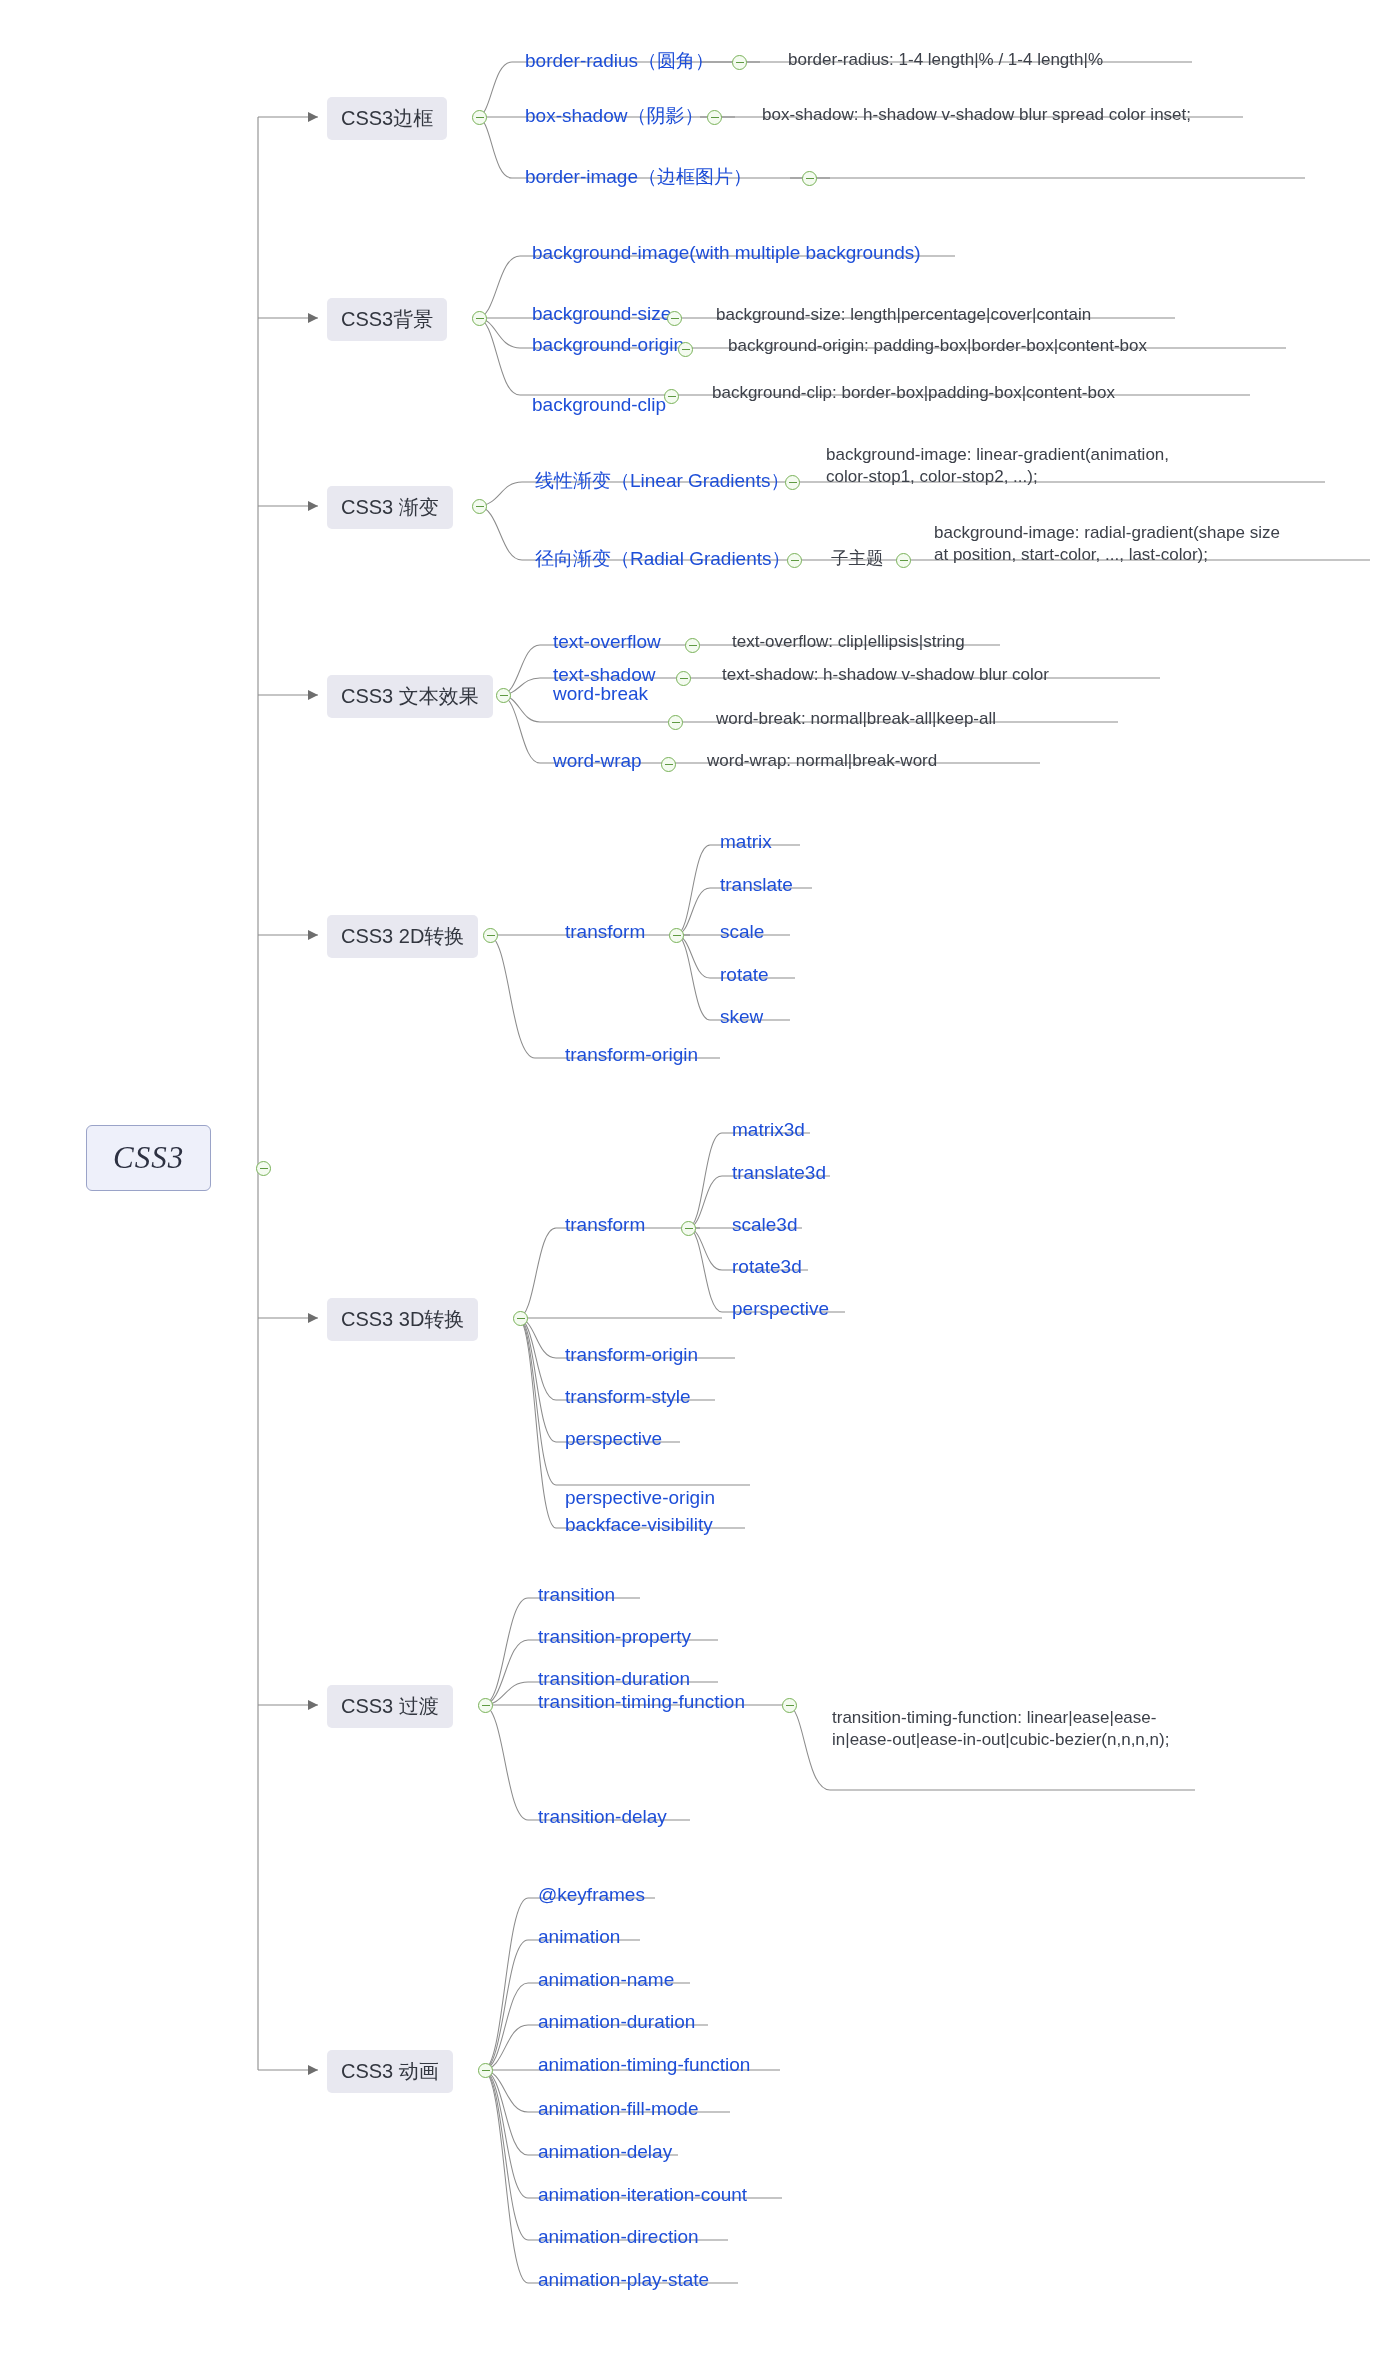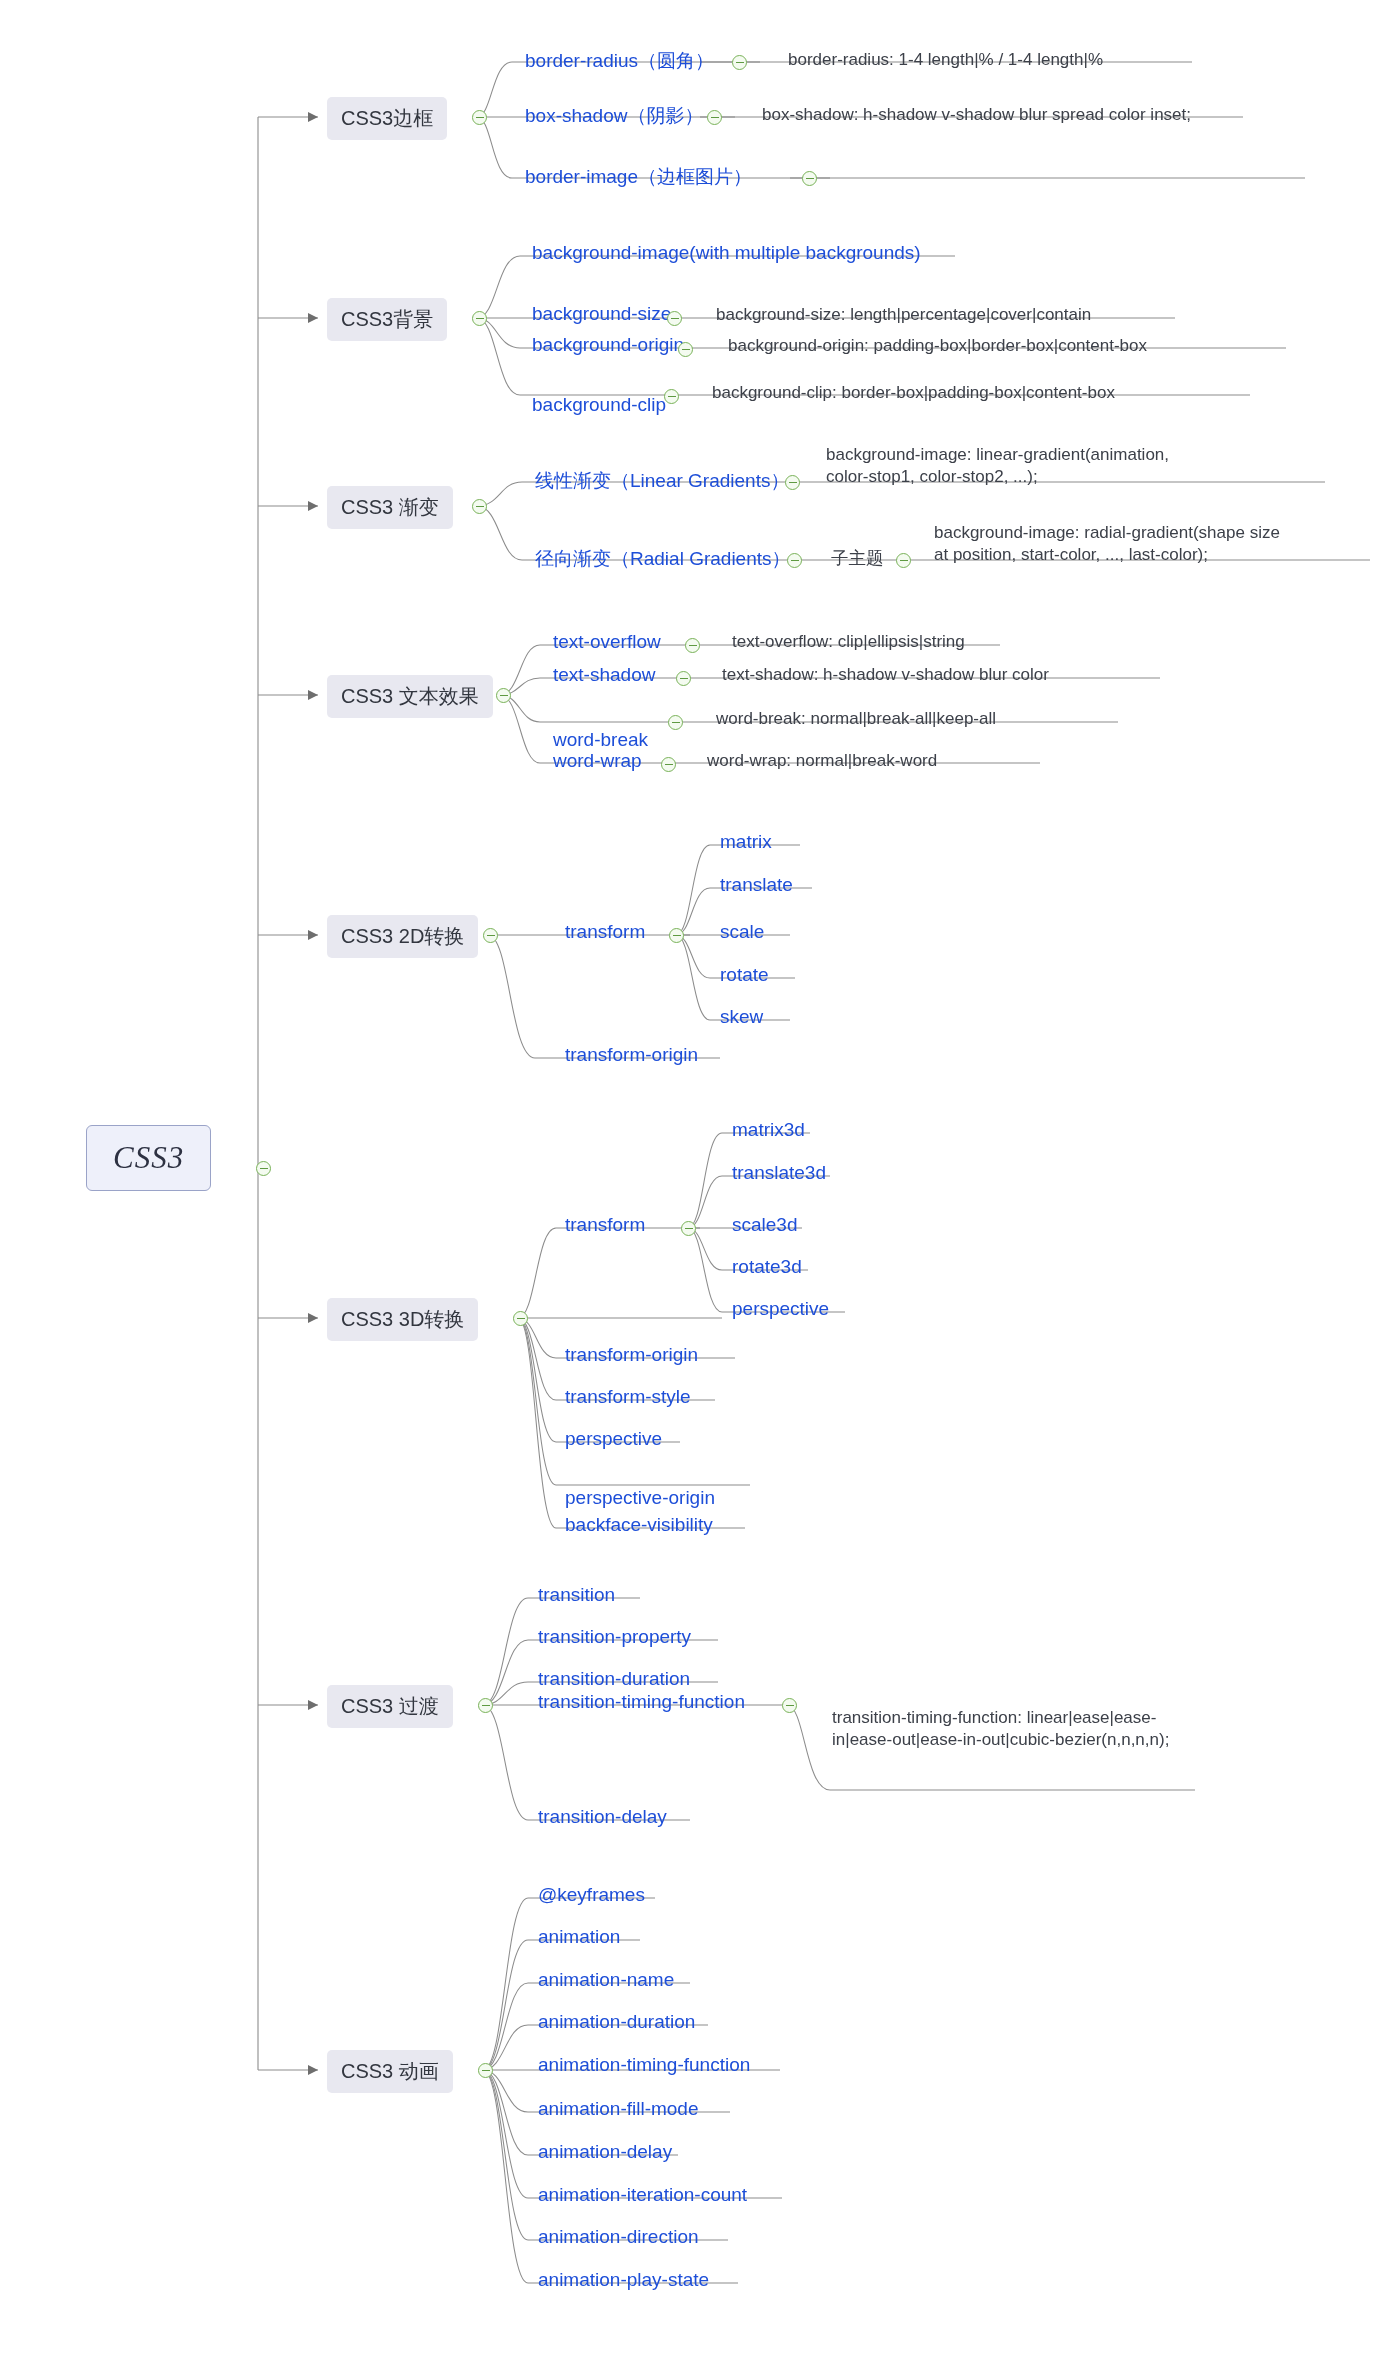--- a/index.html
+++ b/index.html
@@ -195,21 +195,21 @@
   <div class="toggle" style="left:496px;top:688px;"></div>
 
   <div class="node lvl2" style="left:549px;top:629px;">text-overflow</div>
   <div class="toggle" style="left:685px;top:638px;"></div>
   <div class="node lvl3" style="left:728px;top:629px;">text-overflow: clip|ellipsis|string</div>
 
   <div class="node lvl2" style="left:549px;top:662px;">text-shadow</div>
   <div class="toggle" style="left:676px;top:671px;"></div>
   <div class="node lvl3" style="left:718px;top:662px;">text-shadow: h-shadow v-shadow blur color</div>
 
-  <div class="node lvl2" style="left:549px;top:727px;">word-break</div>
+  <div class="node lvl2" style="left:549px;top:681px;">word-break</div>
   <div class="toggle" style="left:668px;top:715px;"></div>
   <div class="node lvl3" style="left:712px;top:706px;">word-break: normal|break-all|keep-all</div>
 
   <div class="node lvl2" style="left:549px;top:748px;">word-wrap</div>
   <div class="toggle" style="left:661px;top:757px;"></div>
   <div class="node lvl3" style="left:703px;top:748px;">word-wrap: normal|break-word</div>
 
   <div class="node lvl1" style="left:327px;top:915px;">CSS3 2D转换</div>
   <div class="toggle" style="left:483px;top:928px;"></div>
 

